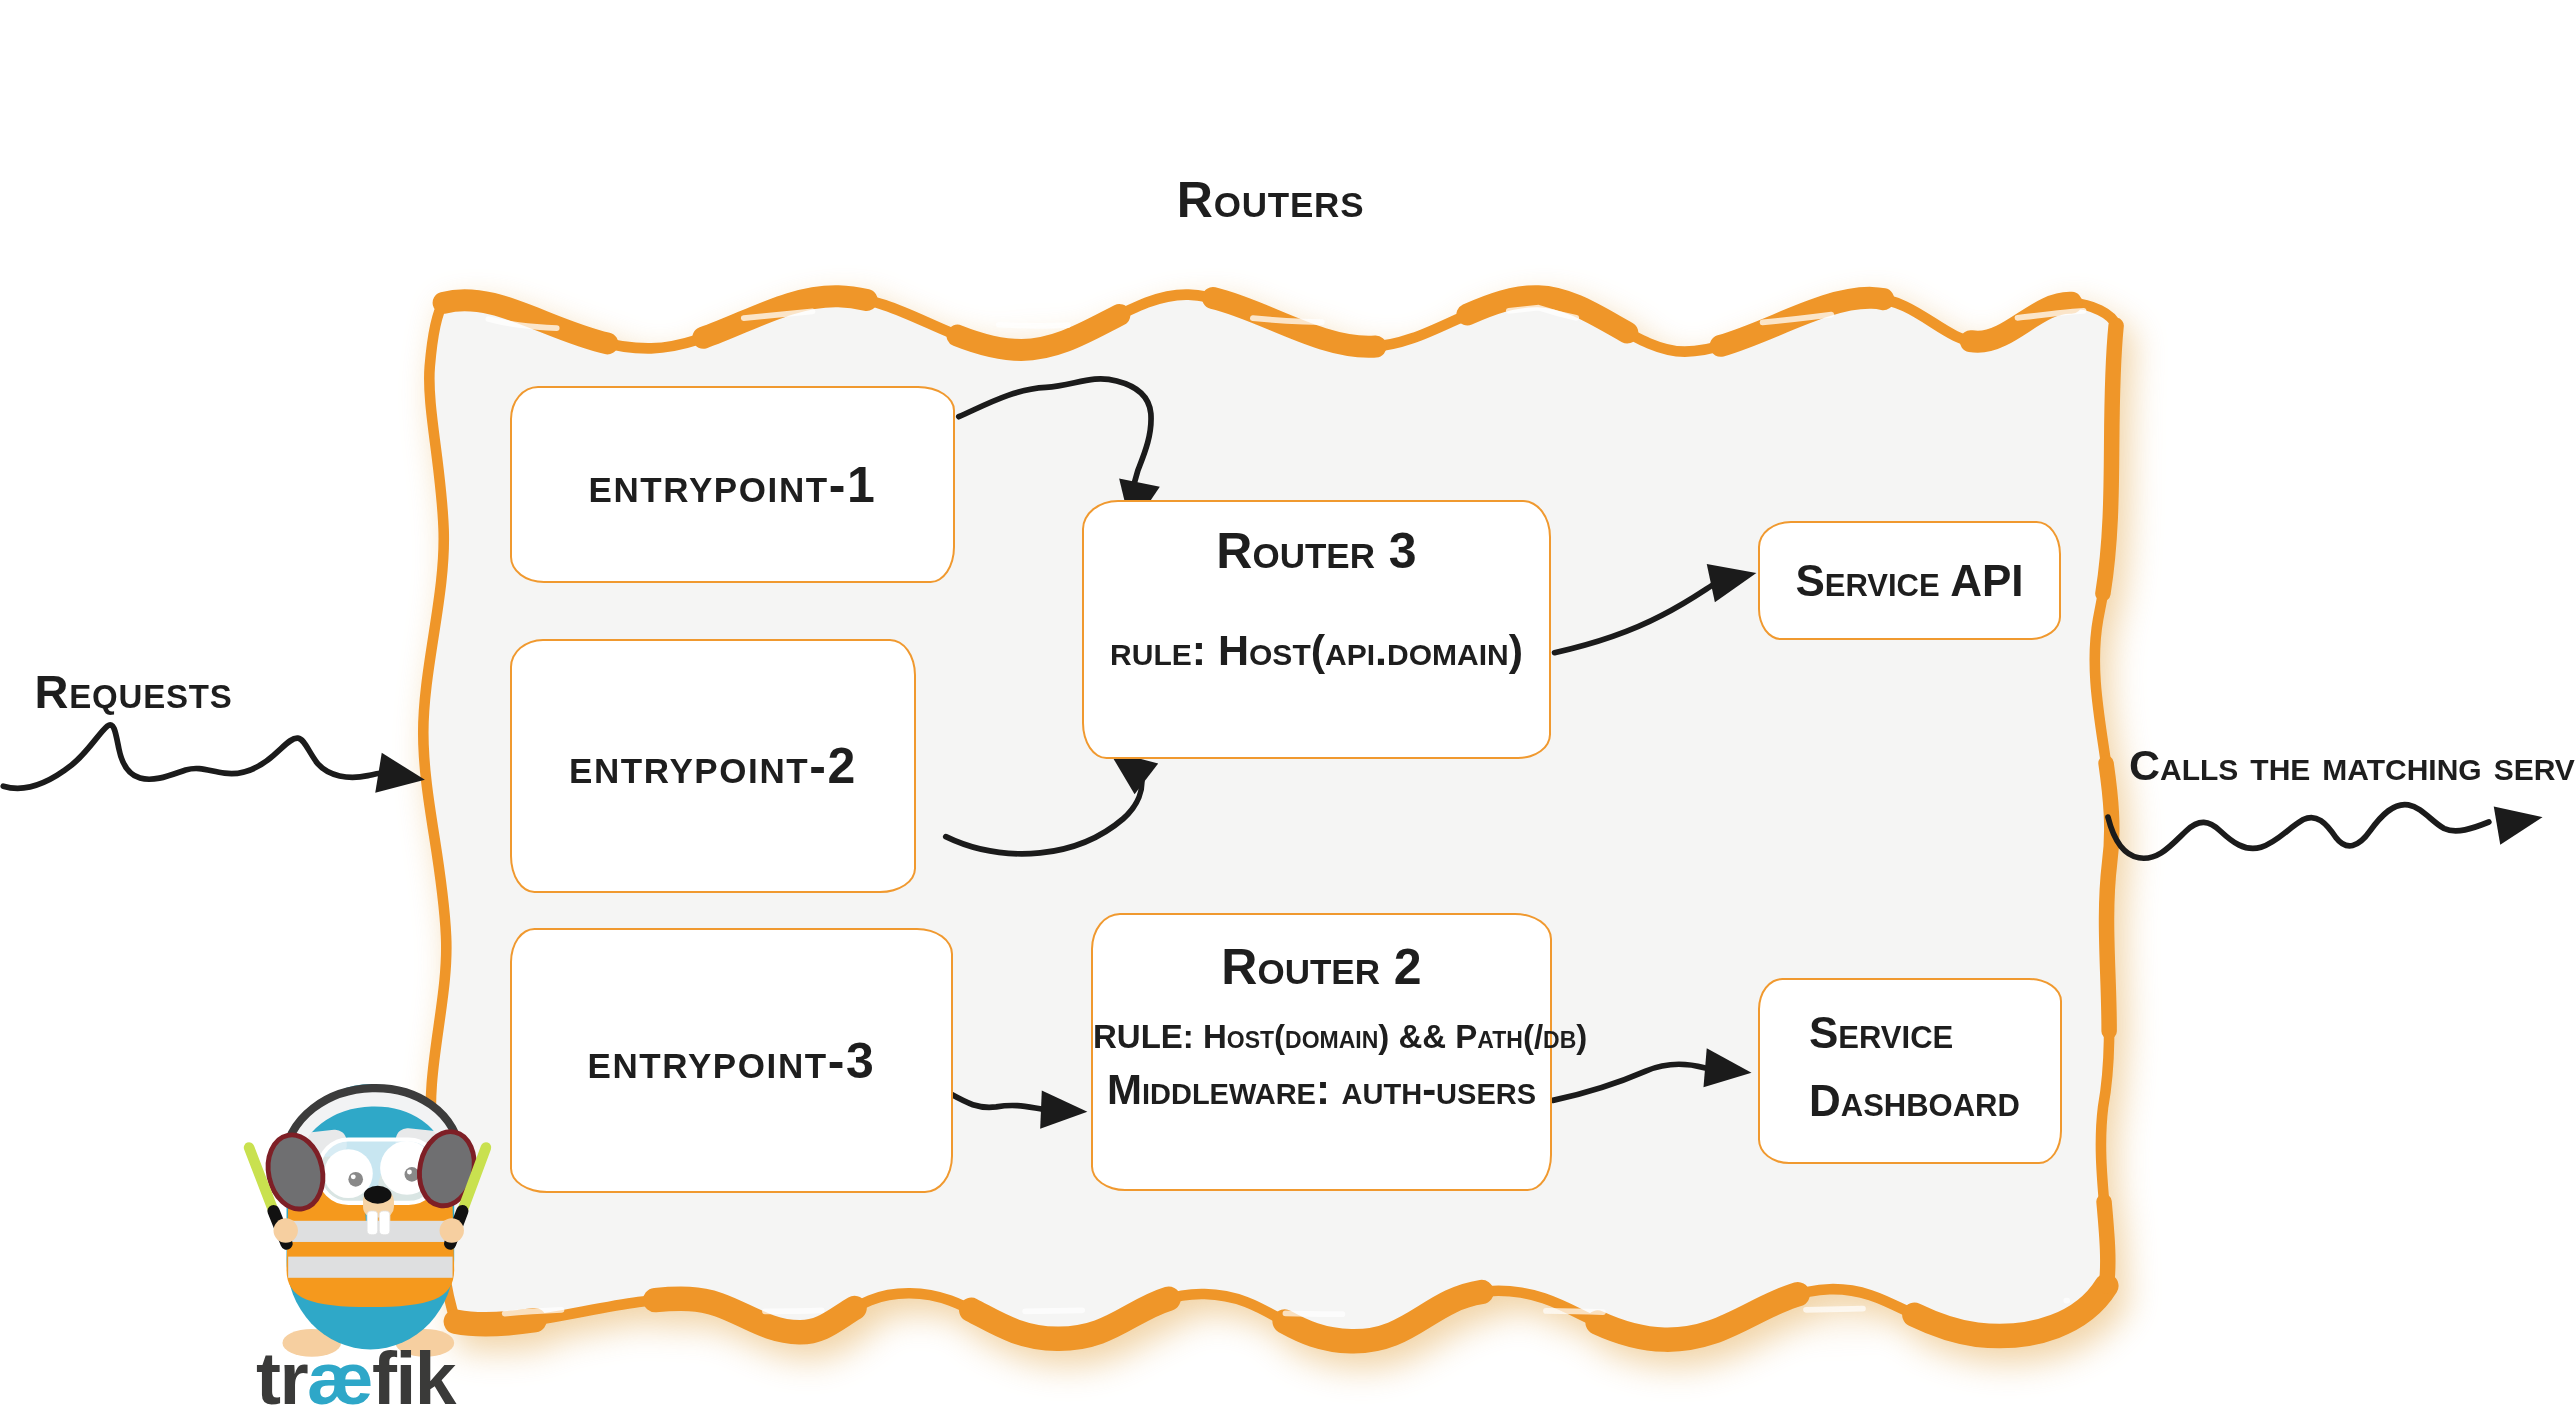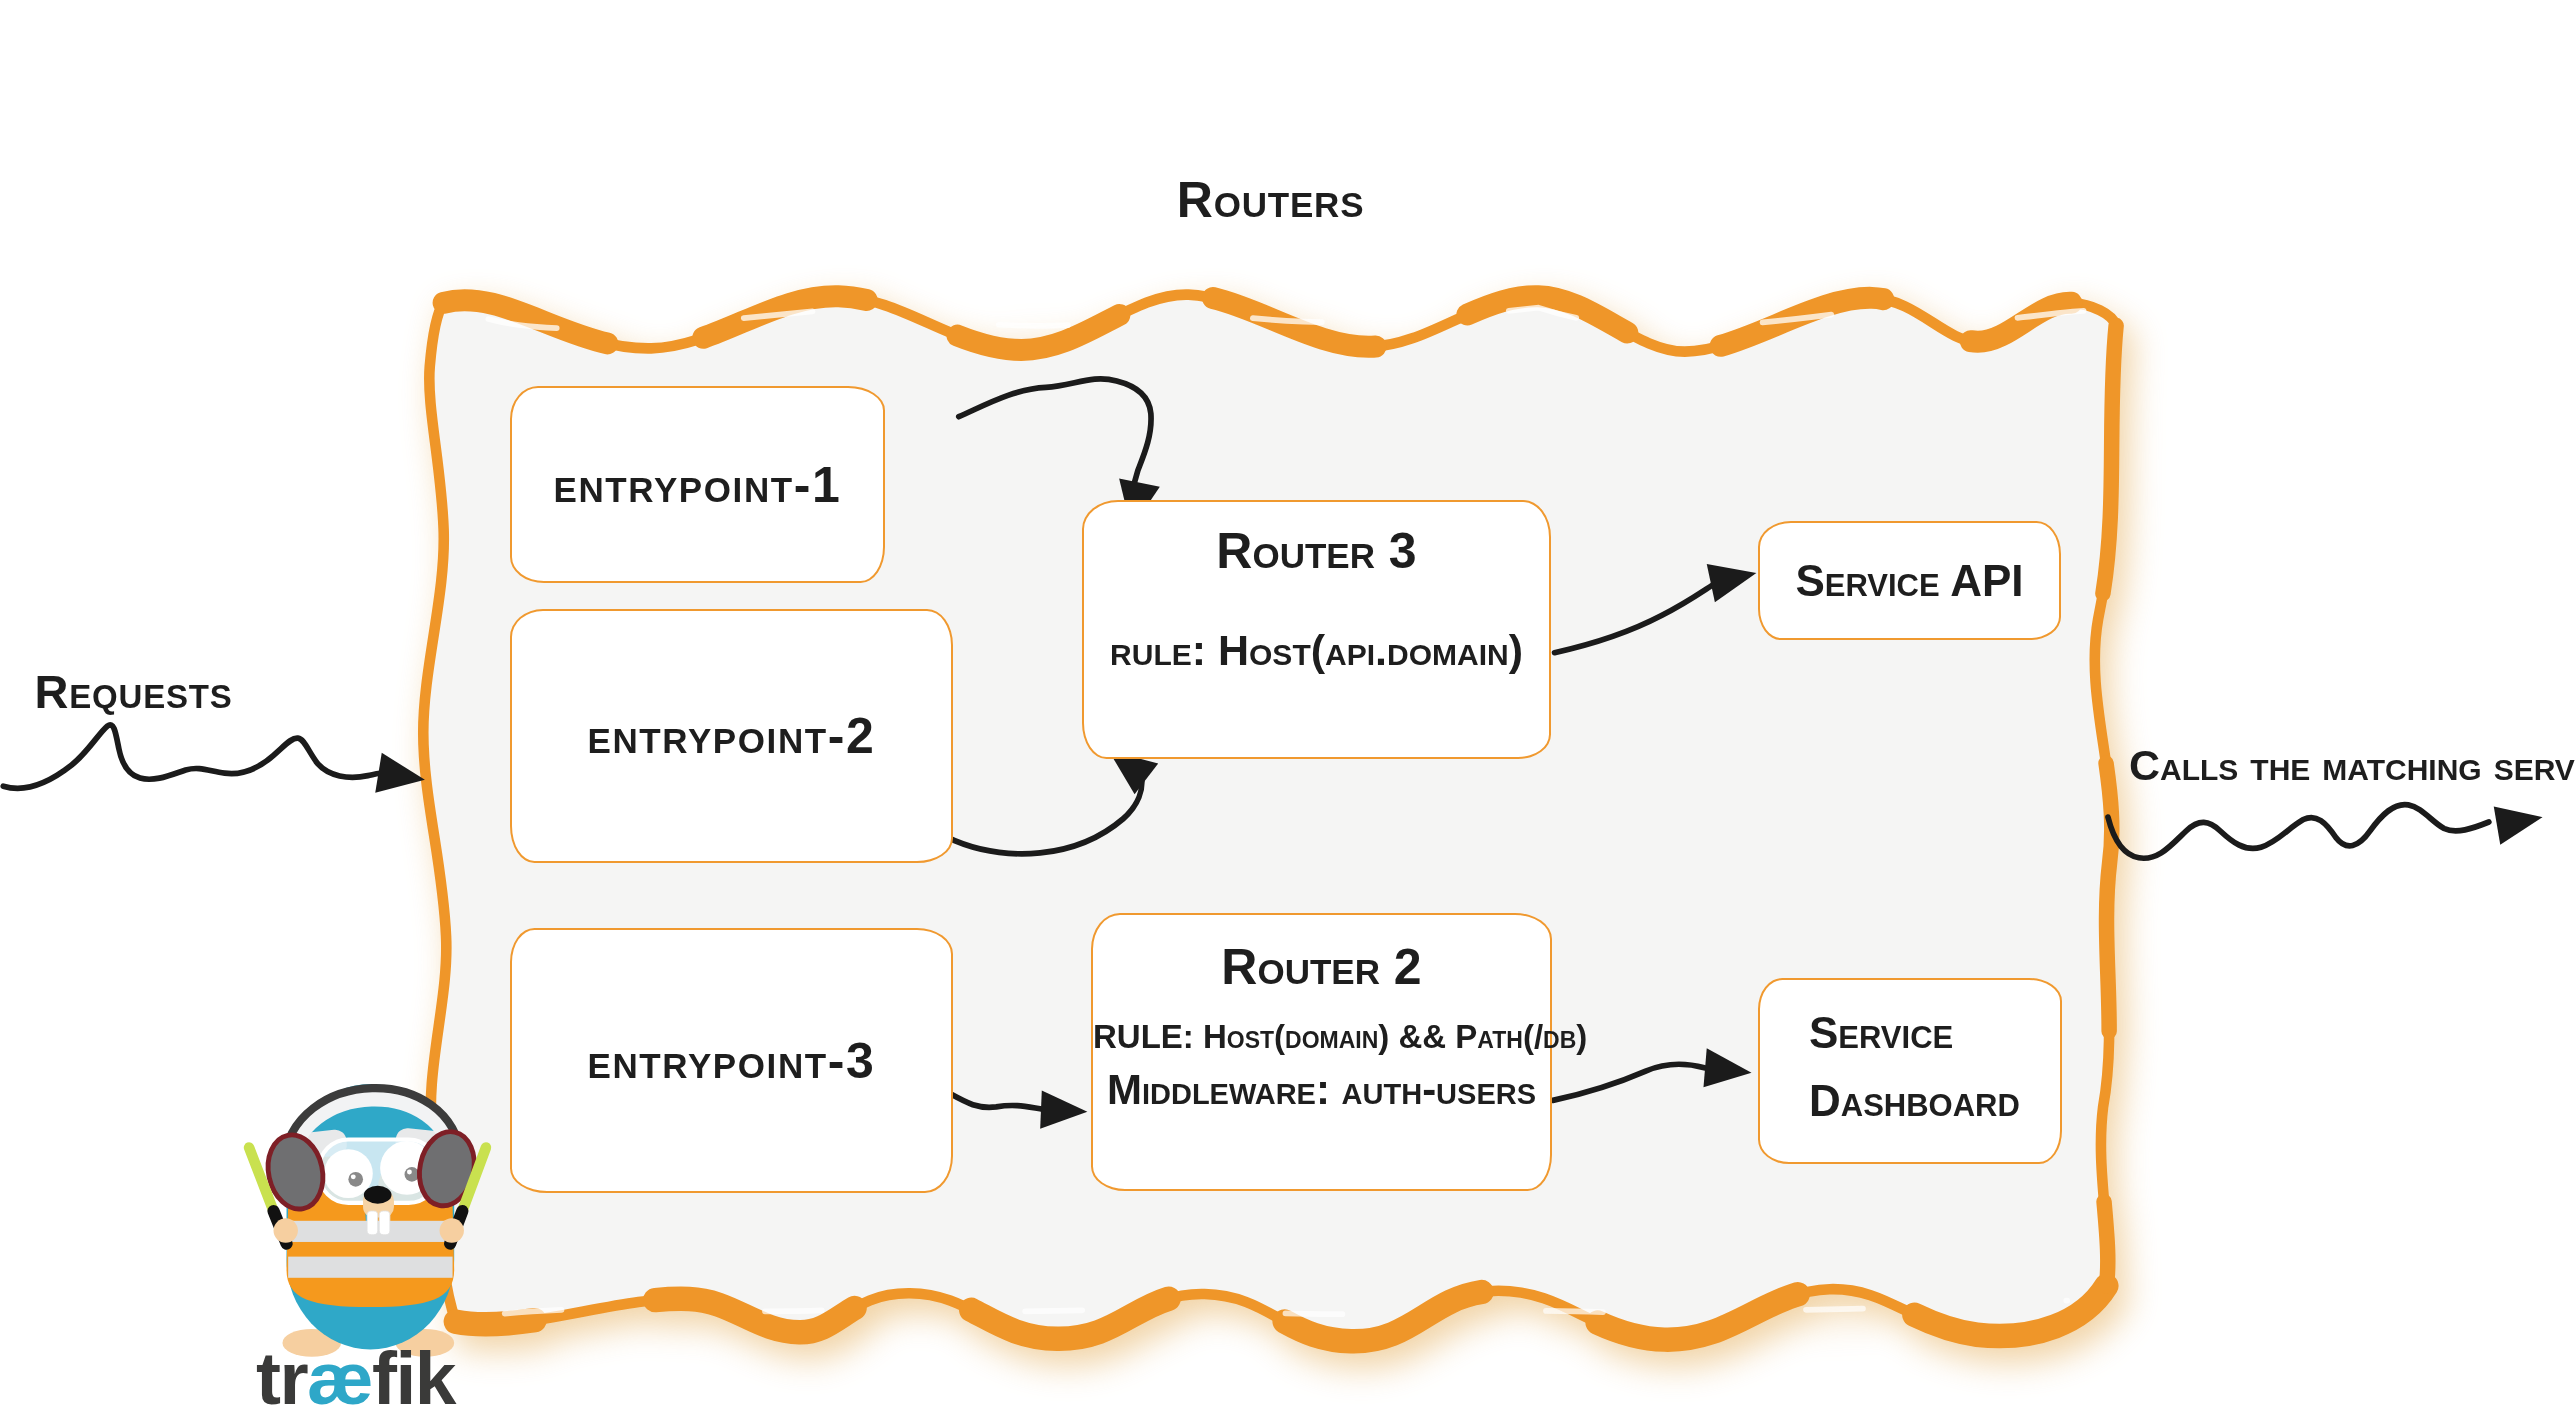--- a/index.html
+++ b/index.html
@@ -6,22 +6,22 @@
   #canvas{position:relative;width:2576px;height:1408px;overflow:hidden;
           font-family:"Liberation Sans",sans-serif;color:#1E1E1E;}
   svg#scene{position:absolute;left:0;top:0;}
   .sc{font-variant-caps:small-caps;font-weight:bold;}
   .label{position:absolute;white-space:nowrap;}
   #title{left:1067px;top:171px;width:407px;text-align:center;font-size:50px;letter-spacing:0.8px;}
   #requests{left:6.5px;top:664px;font-size:47px;letter-spacing:0.8px;margin-left:28px;}
   #calls{left:2129px;top:741px;font-size:43px;}
   .node{position:absolute;background:#FFFFFF;border:2.4px solid #F0992F;box-sizing:border-box;}
   .ep{display:flex;align-items:center;justify-content:center;font-size:50px;letter-spacing:1.6px;}
-  #ep1{left:510px;top:386px;width:375px;height:197px;border-radius:28px 37px 24.4px 34px / 33px 24.4px 36px 26px;}
-  #ep2{left:510px;top:609px;width:443px;height:254px;border-radius:33px 26px 36px 24.4px / 28px 36px 24.4px 37px;}
+  #ep1{left:510px;top:386px;width:445px;height:197px;border-radius:28px 37px 24.4px 34px / 33px 24.4px 36px 26px;}
+  #ep2{left:510px;top:639px;width:406px;height:254px;border-radius:33px 26px 36px 24.4px / 28px 36px 24.4px 37px;}
   #ep3{left:510px;top:928px;width:443px;height:265px;border-radius:24.4px 36px 28px 37px / 34px 26px 37px 24.4px;}
   #r1{left:1082px;top:500px;width:469px;height:259px;border-radius:36px 28px 33px 24.4px / 29px 37px 24.4px 36px;}
   #r2{left:1091px;top:913px;width:461px;height:278px;border-radius:29px 37px 24.4px 34px / 36px 26px 36px 24.4px;}
   #s1{left:1758px;top:521px;width:303px;height:119px;display:flex;align-items:center;justify-content:center;
       font-size:44px;border-radius:33px 24.4px 31px 23px / 26px 33px 23px 31px;}
   #s2{left:1758px;top:978px;width:304px;height:186px;border-radius:24.4px 33px 23px 31px / 31px 23px 33px 24.4px;padding-left:24px;}
   .rline{position:absolute;left:0;width:100%;text-align:center;white-space:nowrap;}
   #r1 .name{top:19.5px;font-size:50px;}
   #r1 .rule{top:124px;font-size:43px;}
   #r2 .name{top:23px;font-size:50px;}

